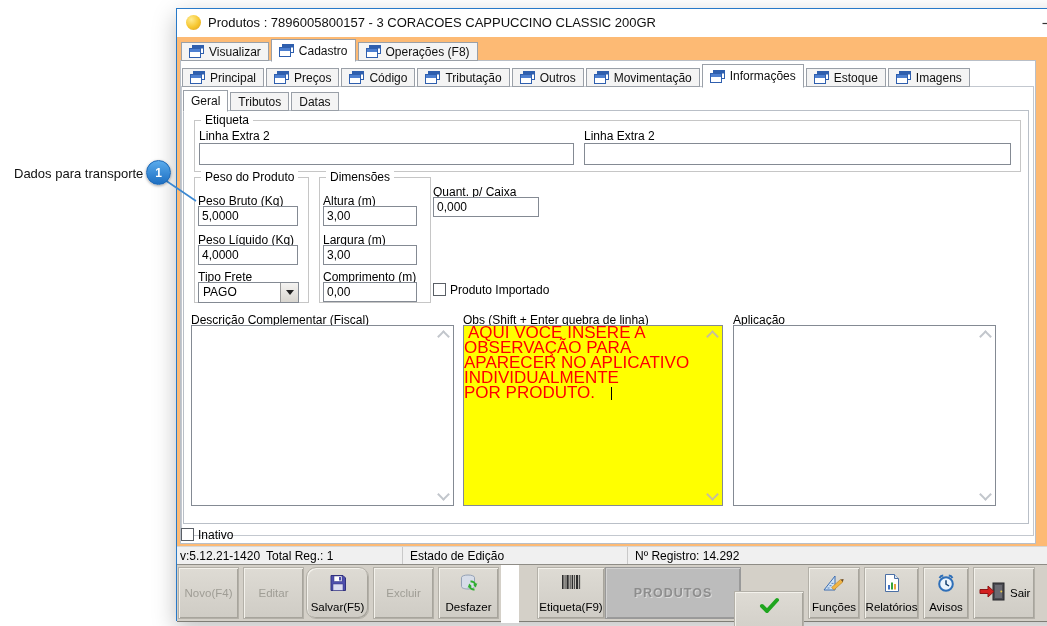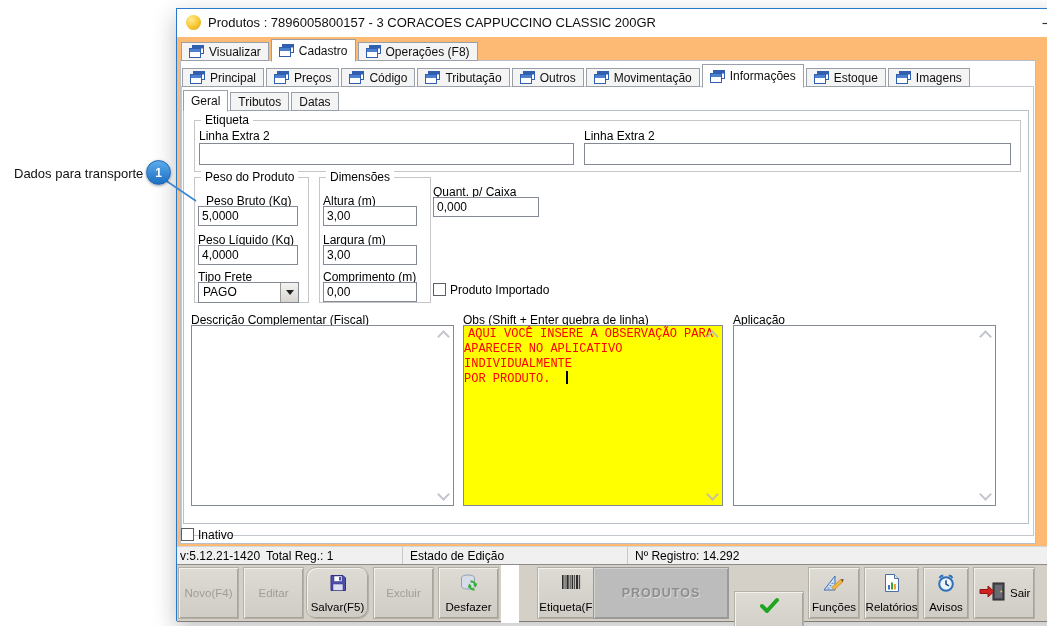--- a/index.html
+++ b/index.html
@@ -63,21 +63,21 @@
 
   .combo{position:absolute;box-sizing:border-box;border:1px solid #848a93;background:#fff;display:flex;z-index:8;}
   .combo-text{flex:1;font-size:12px;padding:2px 0 0 4px;}
   .combo-btn{width:17px;background:linear-gradient(#f4f3f1,#d9d6d0);border-left:1px solid #9a9a9a;
     display:flex;align-items:center;justify-content:center;}
   .combo-arrow{width:0;height:0;border-left:4px solid transparent;border-right:4px solid transparent;border-top:5px solid #222;}
 
   .checkbox{position:absolute;width:13px;height:13px;box-sizing:border-box;border:1px solid #5a5f66;background:#fff;z-index:8;}
 
   .ta{position:absolute;box-sizing:border-box;border:1px solid #848a93;background:#fff;z-index:8;overflow:hidden;}
-  .ta-text{display:block;padding:2px 16px 2px 4px;font-size:12px;line-height:14px;white-space:pre-wrap;word-wrap:break-word;font-family:Liberation Mono, monospace;}
+  .ta-text{display:block;padding:2px 16px 2px 4px;font-size:17px;line-height:14px;white-space:pre-wrap;word-wrap:break-word;}
   .chev{position:absolute;width:7px;height:7px;border-left:2px solid #c2c6cc;border-top:2px solid #c2c6cc;z-index:9;}
   .chev.up{right:5px;top:6px;transform:rotate(45deg);}
   .chev.down{right:5px;bottom:6px;transform:rotate(225deg);}
   .caret{display:inline-block;width:1.5px;height:13px;background:#000;vertical-align:-2px;}
 
   
   .statusbar{position:absolute;left:0;top:537px;width:100%;height:18px;background:#f0f0f0;
     border-top:1px solid #d6d6d6;box-sizing:border-box;z-index:10;}
   .sb-sec{position:absolute;top:0;height:100%;border-right:1px solid #c9c9c9;box-sizing:border-box;}
   .sb-text{position:absolute;top:2px;font-size:12px;color:#000;white-space:nowrap;}
@@ -271,21 +271,21 @@
     <span class="grp-legend">Etiqueta</span>
   </div>
   <div class="lbl" style="left:22px;top:120px;">Linha Extra 2</div>
   <input class="fld" style="left: 22px; top: 134px; width: 375px; height: 22px;" value="">
   <div class="lbl" style="left:407px;top:120px;">Linha Extra 2</div>
   <input class="fld" style="left: 407px; top: 134px; width: 427px; height: 22px;" value="">
 
   <div class="grp" style="left:17px;top:168px;width:115px;height:126px;">
     <span class="grp-legend">Peso do Produto</span>
   </div>
-  <div class="lbl" style="left:21px;top:185px;margin-left:8px;">Peso Bruto (Kg)</div>
+  <div class="lbl" style="left:21px;top:185px;">Peso Bruto (Kg)</div>
   <input class="fld" style="left: 21px; top: 197px; width: 100px; height: 20px;" value="5,0000">
   <div class="lbl" style="left:21px;top:224px;">Peso Líquido (Kg)</div>
   <input class="fld" style="left: 21px; top: 236px; width: 100px; height: 20px;" value="4,0000">
   <div class="lbl" style="left:21px;top:261px;">Tipo Frete</div>
   <div class="combo" style="left:21px;top:273px;width:101px;height:21px;">
     <span class="combo-text">PAGO</span>
     <span class="combo-btn">
         <span class="combo-arrow"></span>
       </span>
   </div>
@@ -384,21 +384,21 @@
             <rect x="7.5" y="2" width="2.2" height="14" fill="#2d2d2d"></rect>
             <rect x="10.7" y="2" width="0.9" height="14" fill="#2d2d2d"></rect>
             <rect x="12.6" y="2" width="1.6" height="14" fill="#2d2d2d"></rect>
             <rect x="15.2" y="2" width="0.9" height="14" fill="#2d2d2d"></rect>
             <rect x="17" y="2" width="2.2" height="14" fill="#2d2d2d"></rect>
             <rect x="20.2" y="2" width="0.9" height="14" fill="#2d2d2d"></rect>
           </svg>
       </div>
       <div class="tbtn-label">Etiqueta(F9)</div>
     </div>
-    <div class="tbtn produtos" style="left:416px;width:136px;padding-left:11px;">
+    <div class="tbtn produtos" style="left:428px;width:136px;padding-left:11px;">
       <div class="tbtn-label center">PRODUTOS</div>
     </div>
     <div class="tbtn" style="left:557px;width:70px;margin-top:24px;">
       <div class="tbtn-icon">
         <svg width="24" height="18" viewBox="0 0 24 18">
             <path d="M5 9 L10 14 L20 3" fill="none" stroke="#1fa51f" stroke-width="4" stroke-linecap="round" stroke-linejoin="round"></path>
           </svg>
       </div>
       <div class="tbtn-label">Central Ações</div>
     </div>

